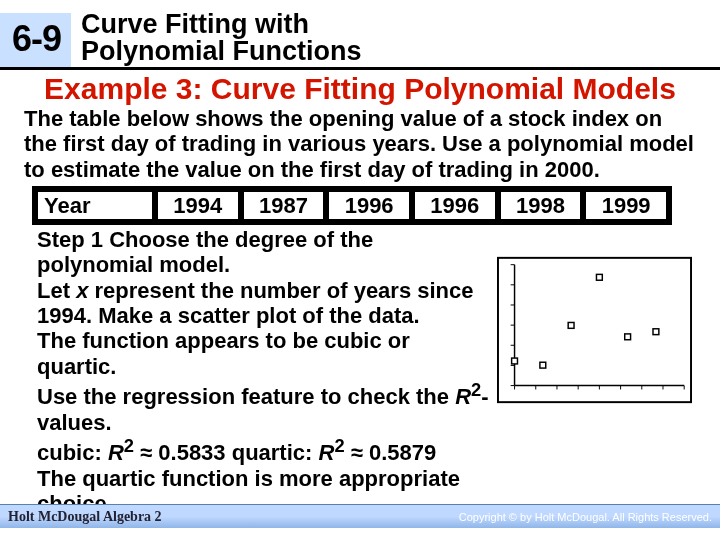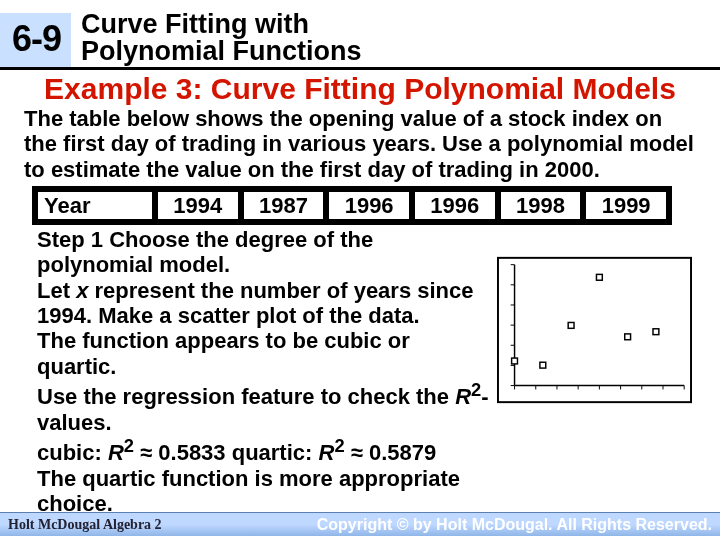--- a/index.html
+++ b/index.html
@@ -61,34 +61,34 @@
     text-align: center;
     font-weight: 600;
   }
   table.data td.label {
     text-align: left;
     font-weight: 700;
     width: 120px;
   }
   .footer {
     position: absolute;
-    bottom: 4px;
+    bottom: 12px;
     left: 0;
     width: 100%;
     height: 24px;
     background: linear-gradient(to bottom, #bfd8ff 0%, #bfd8ff 50%, #8fb6e8 100%);
     border-top: 1px solid #5a7fb0;
     display: flex;
     align-items: center;
     justify-content: space-between;
     padding: 0 8px;
     font-size: 14px;
   }
   .footer .pub { font-family: 'Comic Sans MS', cursive; font-weight: 600; color: #223; }
-  .footer .copy { color: #fff; font-size: 16px; font-weight: 700; }
+  .footer .copy { color: #fff; font-size: 11px; font-weight: 400; }
   .step-wrap {
     display: flex;
     align-items: flex-start;
     margin-left: 13px;
   }
   .step-text {
     flex: 1;
     padding-right: 6px;
   }
   .chart {

